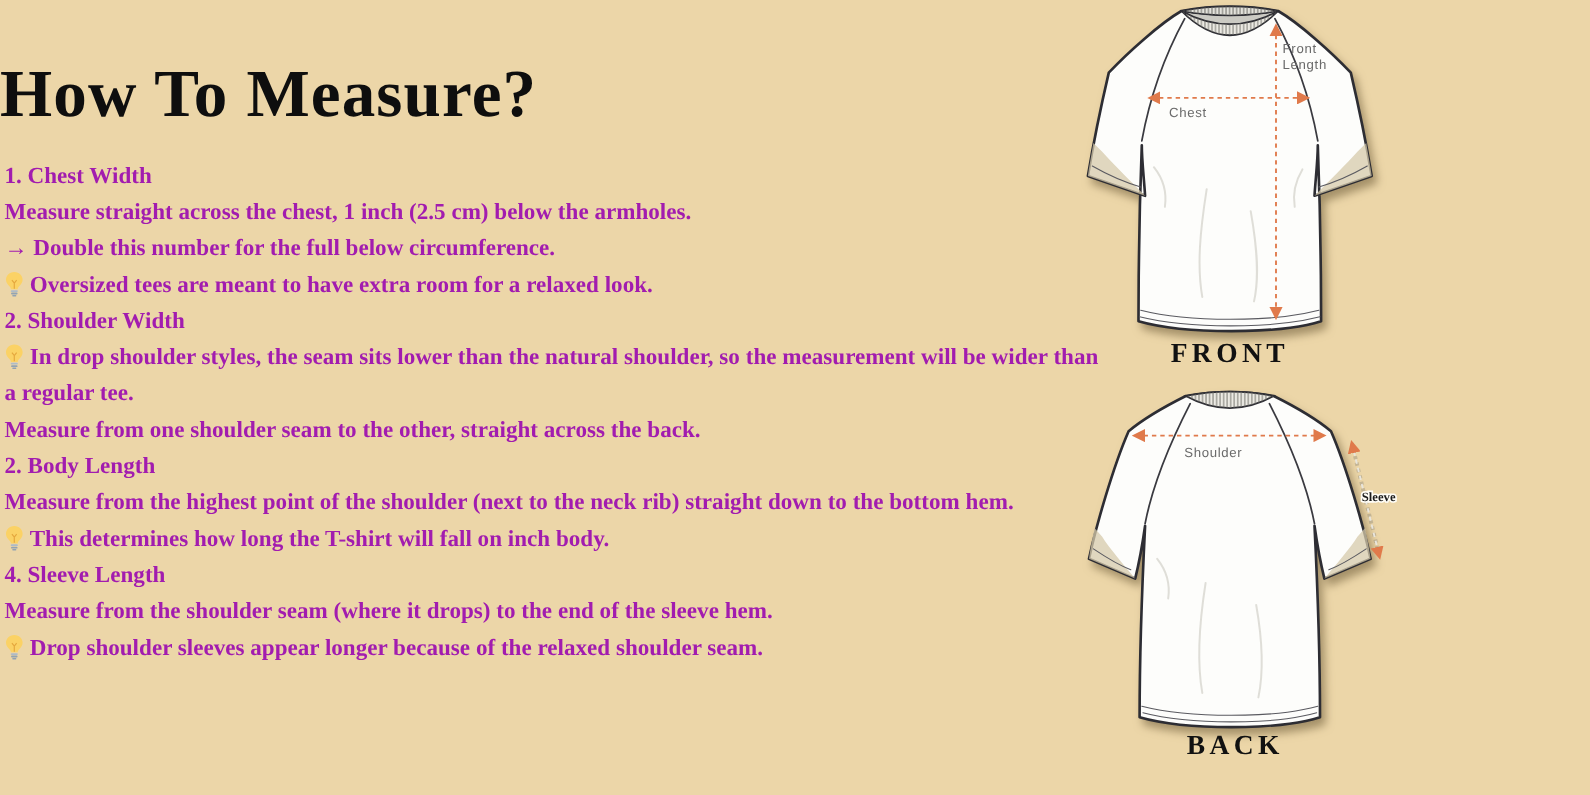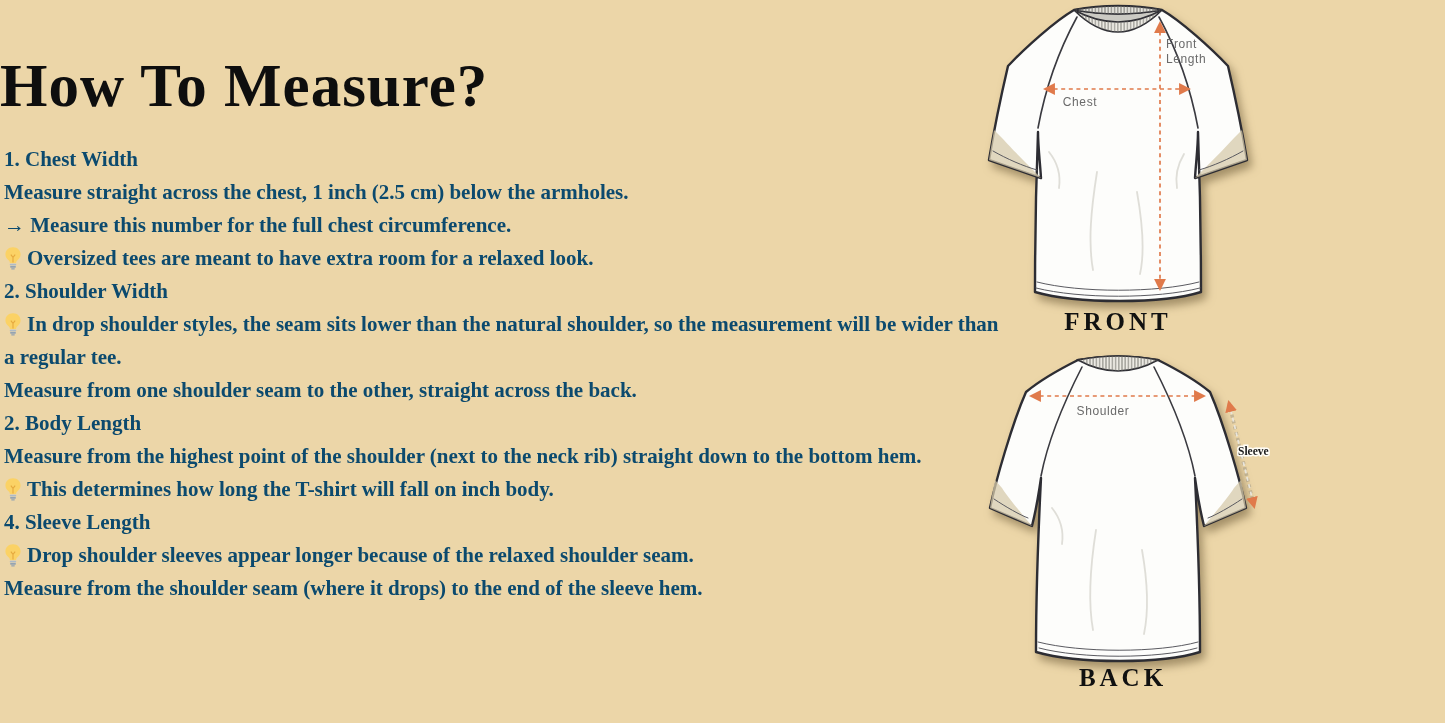--- a/index.html
+++ b/index.html
@@ -12,21 +12,21 @@
   
   .content-col{
     position:absolute;left:0;top:0;width:1010px;text-align:left;margin-top:17px;
   }
   .page-title{
     margin:34px 0 22px 0;
     font-size:61px;font-weight:700;letter-spacing:1px;color:#0e0e0e;
     font-family:"Liberation Serif", serif;
   }
   .line{
-    font-size:21px;font-weight:700;line-height:33px;color:#0c4a6e;
+    font-size:21px;font-weight:700;line-height:33px;color:#a21caf;
     padding:0 4px;
   }
   .bulb{width:18px;height:24px;display:inline-block;vertical-align:-5px;margin-right:5px;}
   
   svg.shirt{position:absolute;overflow:visible;}
   .shirt-shape{filter:drop-shadow(4px 6px 4px rgba(105,88,52,0.55));}
   .outline{fill:#fdfdfb;stroke:#2d2d33;stroke-width:2.4;stroke-linejoin:round;}
   .seam{fill:none;stroke:#3a3a40;stroke-width:1.6;stroke-linecap:round;}
   .stitch{fill:none;stroke:#5a5a60;stroke-width:1;stroke-linecap:round;}
   .wrinkle{fill:none;stroke:#d9d8d1;stroke-width:1.8;stroke-linecap:round;opacity:.85;}
@@ -55,21 +55,21 @@
   <div class="content-col">
     <h1 class="page-title">How To Measure?</h1>
 
     <div class="line">
       <span>1. Chest Width</span>
     </div>
     <div class="line">
       <span>Measure straight across the chest, 1 inch (2.5 cm) below the armholes.</span>
     </div>
     <div class="line">
-      <span>→ Measure this number for the full chest circumference.</span>
+      <span>→ Double this number for the full below circumference.</span>
     </div>
     <div class="line">
       <svg class="bulb" viewBox="0 0 20 26">
           <path d="M10 1 C4.6 1 1.6 5 1.6 9 C1.6 12 3.6 14.1 5.1 15.6 C6.1 16.6 6.6 17.6 6.6 18.6 L13.4 18.6 C13.4 17.6 13.9 16.6 14.9 15.6 C16.4 14.1 18.4 12 18.4 9 C18.4 5 15.4 1 10 1 Z" fill="#fbd265"></path>
           <path d="M7.6 9.2 L10 12.2 L12.4 9.2 M10 12.2 L10 18" stroke="#e5a83e" stroke-width="1.2" fill="none"></path>
           <rect x="6.4" y="19.4" width="7.2" height="1.9" rx=".95" fill="#aebbc7"></rect>
           <rect x="6.7" y="21.9" width="6.6" height="1.9" rx=".95" fill="#93a3b2"></rect>
           <rect x="7.9" y="24.3" width="4.2" height="1.5" rx=".75" fill="#93a3b2"></rect>
         </svg><span>Oversized tees are meant to have extra room for a relaxed look.</span>
     </div>
@@ -103,30 +103,30 @@
           <rect x="6.4" y="19.4" width="7.2" height="1.9" rx=".95" fill="#aebbc7"></rect>
           <rect x="6.7" y="21.9" width="6.6" height="1.9" rx=".95" fill="#93a3b2"></rect>
           <rect x="7.9" y="24.3" width="4.2" height="1.5" rx=".75" fill="#93a3b2"></rect>
         </svg><span>This determines how long the T-shirt will fall on inch body.</span>
     </div>
 
     <div class="line">
       <span>4. Sleeve Length</span>
     </div>
     <div class="line">
+      <span>Measure from the shoulder seam (where it drops) to the end of the sleeve hem.</span>
+    </div>
+    <div class="line">
       <svg class="bulb" viewBox="0 0 20 26">
           <path d="M10 1 C4.6 1 1.6 5 1.6 9 C1.6 12 3.6 14.1 5.1 15.6 C6.1 16.6 6.6 17.6 6.6 18.6 L13.4 18.6 C13.4 17.6 13.9 16.6 14.9 15.6 C16.4 14.1 18.4 12 18.4 9 C18.4 5 15.4 1 10 1 Z" fill="#fbd265"></path>
           <path d="M7.6 9.2 L10 12.2 L12.4 9.2 M10 12.2 L10 18" stroke="#e5a83e" stroke-width="1.2" fill="none"></path>
           <rect x="6.4" y="19.4" width="7.2" height="1.9" rx=".95" fill="#aebbc7"></rect>
           <rect x="6.7" y="21.9" width="6.6" height="1.9" rx=".95" fill="#93a3b2"></rect>
           <rect x="7.9" y="24.3" width="4.2" height="1.5" rx=".75" fill="#93a3b2"></rect>
         </svg><span>Drop shoulder sleeves appear longer because of the relaxed shoulder seam.</span>
-    </div>
-    <div class="line">
-      <span>Measure from the shoulder seam (where it drops) to the end of the sleeve hem.</span>
     </div>
   </div>
 
   <svg class="shirt" style="left:985px;top:4px;" width="266" height="312" viewBox="0 0 266 312">
     <defs>
       <pattern id="rib" width="3.2" height="10" patternUnits="userSpaceOnUse">
         <path d="M1.6 0 V10" stroke="#6e6e68" stroke-width="1"></path>
       </pattern>
       <marker id="ah" viewBox="0 0 10 10" refX="7.5" refY="5" markerWidth="7" markerHeight="7" orient="auto-start-reverse">
         <path d="M0 0 L10 5 L0 10 Z" fill="#e07a4b"></path>

